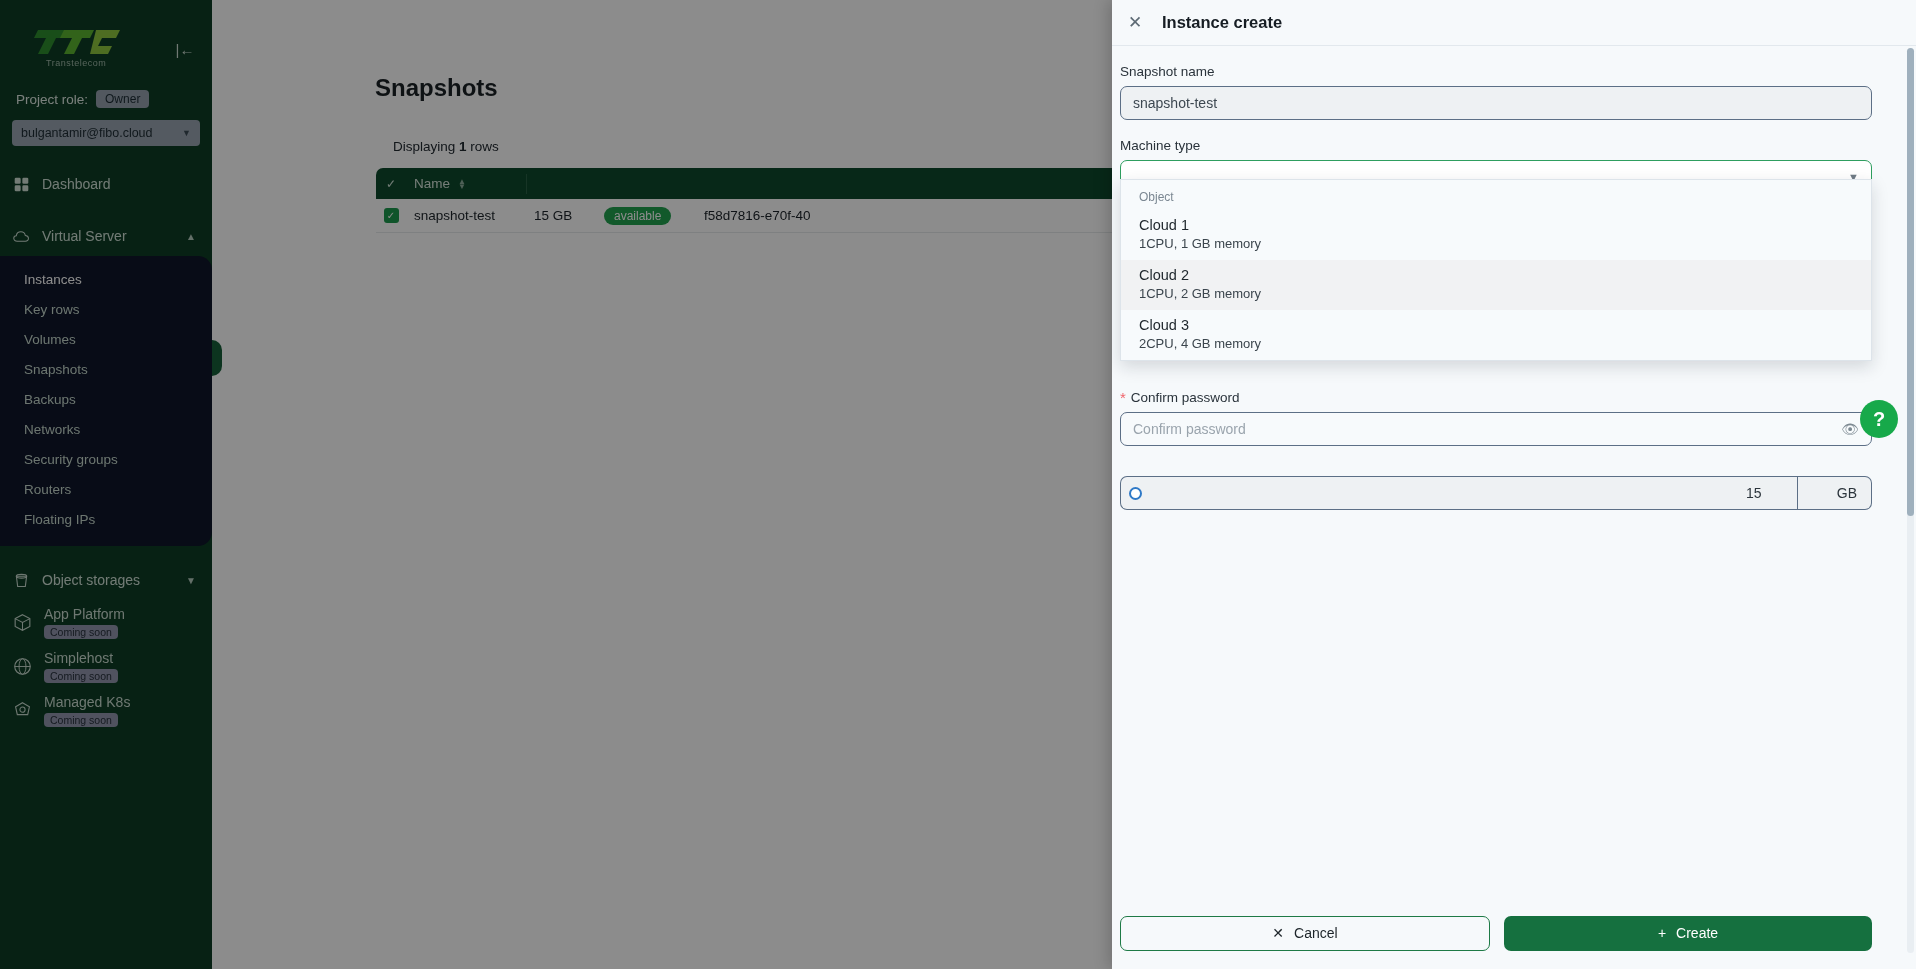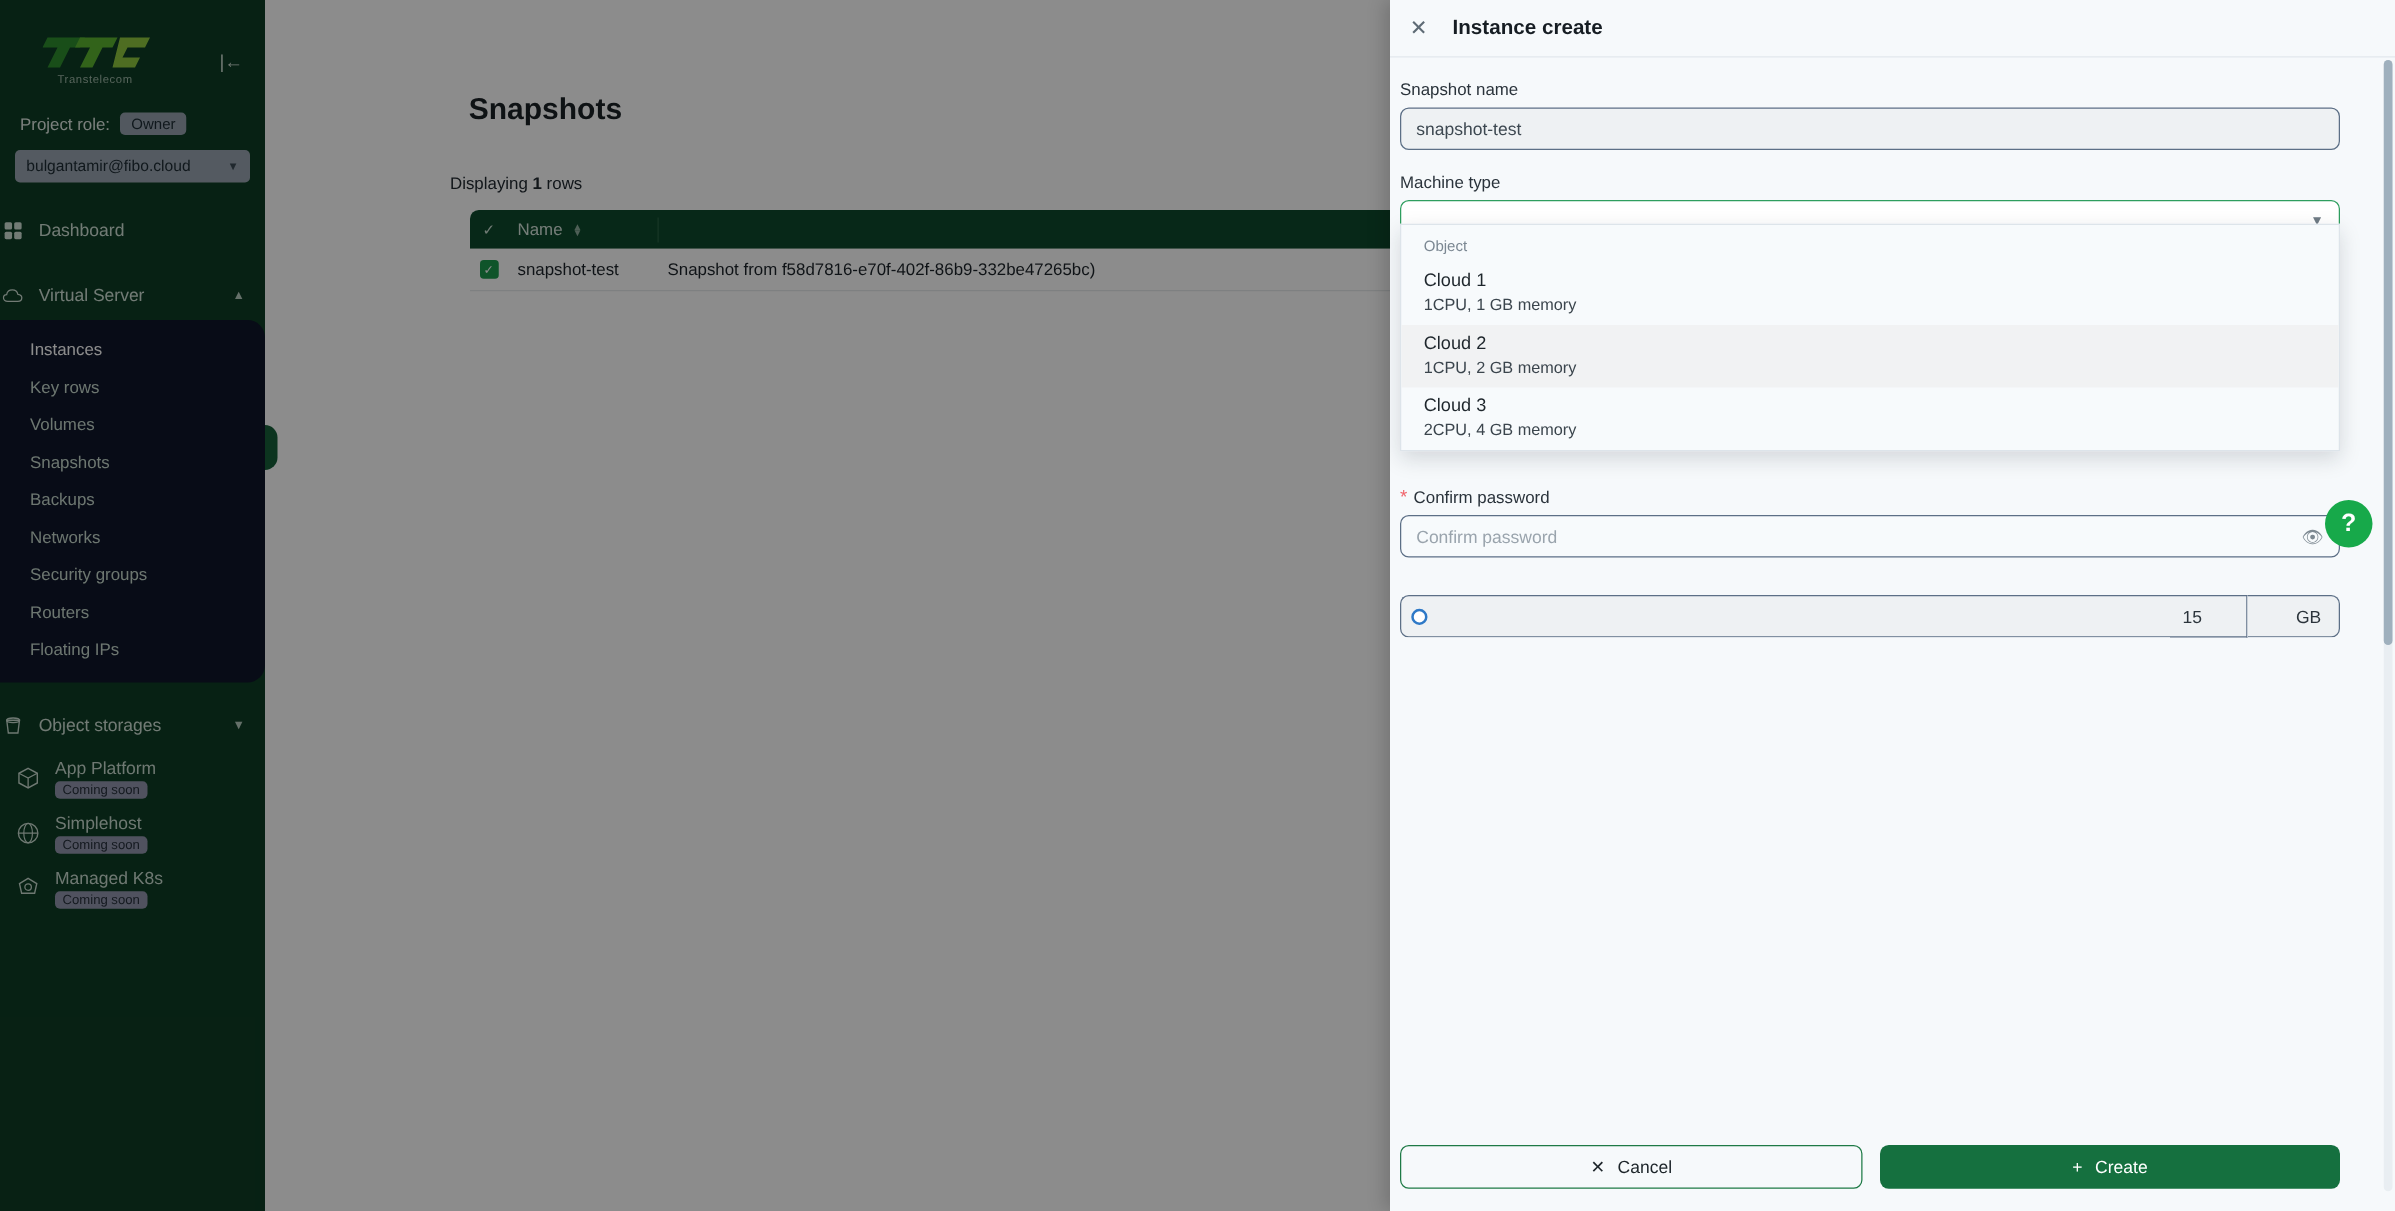--- a/index.html
+++ b/index.html
@@ -50,21 +50,21 @@
     margin: 12px 12px 0 12px; height: 26px;
     background: #9aa5b1; border-radius: 4px;
     display: flex; align-items: center; justify-content: space-between;
     padding: 0 9px; font-size: 12.5px; color: #1d2b33; cursor: pointer;
   }
   .account-select .chev { font-size: 9px; color: #3b4a54; }
 
   .nav { margin-top: 18px; }
   .nav-top {
     display: flex; align-items: center; gap: 12px;
-    height: 40px; padding-left: 2px; color: #cfe0d6;
+    height: 40px; padding-left: 13px; color: #cfe0d6;
     font-size: 14px; cursor: pointer;
   }
   .nav-top .ico { width: 17px; height: 17px; display:block; flex:none; }
   .nav-top .label { flex: 1; }
   .nav-top .caret { margin-right: 16px; font-size: 10px; color:#b7ccc0; }
 
   .subnav {
     background: #0f172a; border-top-right-radius: 14px;
     border-bottom-right-radius: 14px; padding: 8px 0 12px 0;
     position: relative;
@@ -100,21 +100,21 @@
   
   .main {
     position: absolute; left: 212px; top: 0; right: 0; height: 969px;
     background: #ffffff; z-index: 5;
   }
   .page-title {
     position: absolute; left: 163px; top: 74px;
     font-size: 24px; font-weight: bold; color: #1b2126;
   }
   .rows-count {
-    position: absolute; left: 148px; top: 139px;
+    position: absolute; left: 181px; top: 139px;
     font-size: 13.5px; color: #222a31;
   }
   .rows-count b { font-weight: bold; }
 
   .table {
     position: absolute; left: 164px; top: 168px; width: 1390px;
   }
   .thead {
     display: flex; align-items: center; height: 31px;
     background: #0e4a2c; color: #d6e4dc; border-radius: 7px 7px 0 0;
@@ -303,21 +303,20 @@
         <div class="th" style="width:300px">
           <span class="lbl">Volume ID</span>
         </div>
       </div>
 
       <div class="trow">
         <div class="check-cell">
           <span class="cbox">✓</span>
         </div>
         <div class="td" style="width:120px">snapshot-test</div>
-        <div class="td" style="width:372px;flex:1">Snapshot from f58d7816-e70f-402f-86b9-332be47265bc)</div>
         <div class="td" style="width:70px">15 GB</div>
         <div class="td" style="width:100px">
           <span class="pill-available">available</span>
         </div>
         <div class="td" style="width:300px">f58d7816-e70f-40</div>
       </div>
     </div>
   </div>
 
   <div class="sidebar">

